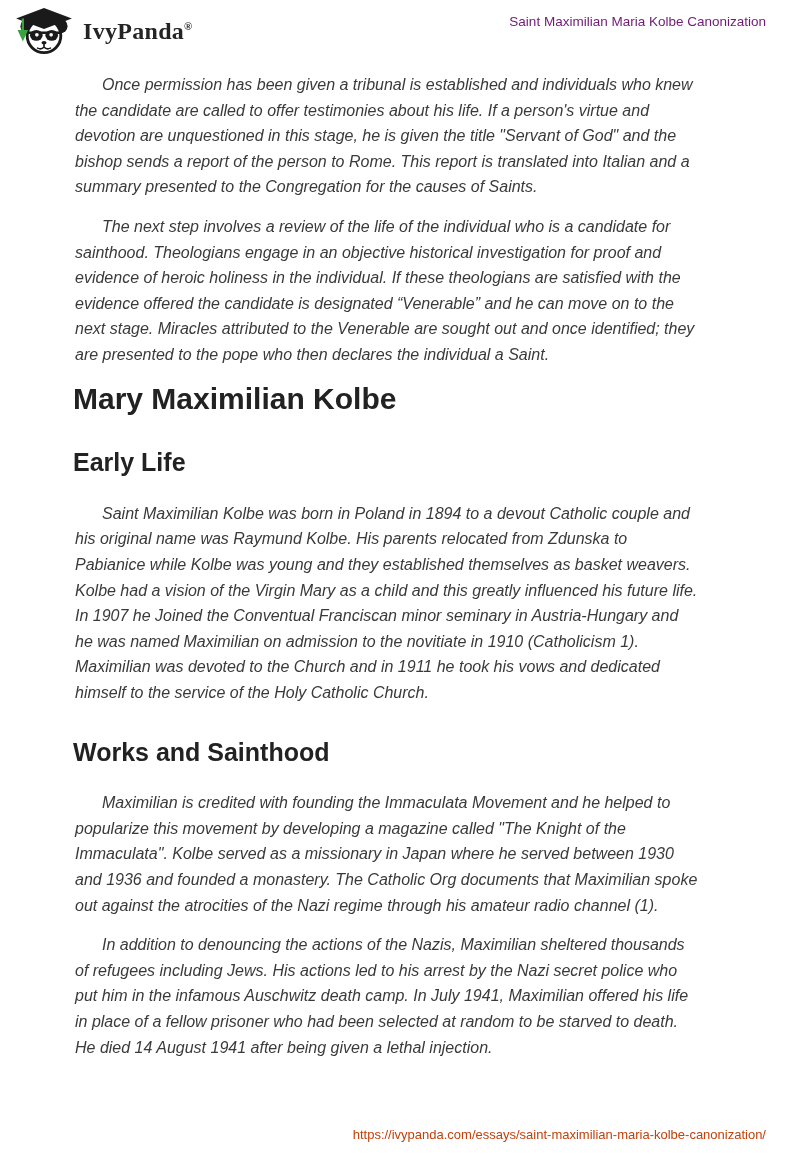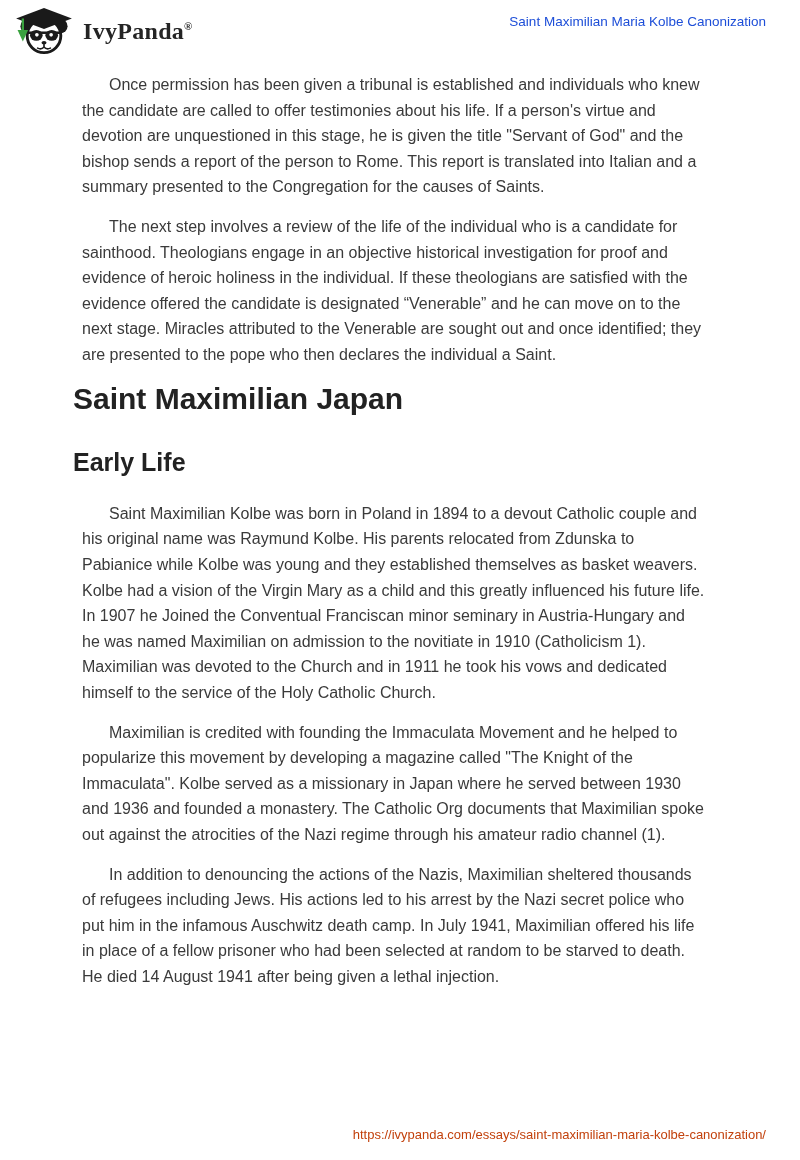--- a/index.html
+++ b/index.html
@@ -20,35 +20,36 @@
     font-weight:700;
     font-size:24px;
     color:#242424;
     margin-left:7px;
     letter-spacing:.3px;
     white-space:nowrap;
   }
   .brand-name sup { font-size:11px; font-weight:700; }
   .doc-title {
     position:absolute; top:14px; right:34px;
-    font-size:13.5px; color:#1d4ed8; white-space:nowrap;
+    font-size:13.5px; color:#701a75; white-space:nowrap;
   }
 
   
   .content {
     position:absolute; top:60px; left:73px; width:654px;
     padding-top:12px;
     color:#3a3a3a;
     font-size:16px;
     line-height:25.6px;
   }
   .par {
-    margin:0 9px 14px;
+    margin:0 2px 14px;
     text-indent:27px;
     white-space:pre-line;
+    font-style:italic;
   }
   .article-title {
     font-size:30px; line-height:1.15; font-weight:700;
     color:#222222;
     margin:14px 0 0;
   }
   .section-heading {
     font-size:25px; line-height:1.15; font-weight:700;
     color:#222222;
     margin:32px 0 24px;
@@ -102,32 +103,33 @@
 devotion are unquestioned in this stage, he is given the title "Servant of God" and the
 bishop sends a report of the person to Rome. This report is translated into Italian and a
 summary presented to the Congregation for the causes of Saints.</p>
     <p class="par">The next step involves a review of the life of the individual who is a candidate for
 sainthood. Theologians engage in an objective historical investigation for proof and
 evidence of heroic holiness in the individual. If these theologians are satisfied with the
 evidence offered the candidate is designated “Venerable” and he can move on to the
 next stage. Miracles attributed to the Venerable are sought out and once identified; they
 are presented to the pope who then declares the individual a Saint.</p>
 
-    <h1 class="article-title">Saint Maximilian Japan</h1>
+    <h1 class="article-title">Mary Maximilian Kolbe</h1>
 
     <h2 class="section-heading">Early Life</h2>
     <p class="par">Saint Maximilian Kolbe was born in Poland in 1894 to a devout Catholic couple and
 his original name was Raymund Kolbe. His parents relocated from Zdunska to
 Pabianice while Kolbe was young and they established themselves as basket weavers.
 Kolbe had a vision of the Virgin Mary as a child and this greatly influenced his future life.
 In 1907 he Joined the Conventual Franciscan minor seminary in Austria-Hungary and
 he was named Maximilian on admission to the novitiate in 1910 (Catholicism 1).
 Maximilian was devoted to the Church and in 1911 he took his vows and dedicated
 himself to the service of the Holy Catholic Church.</p>
 
+    <h2 class="section-heading">Works and Sainthood</h2>
     <p class="par">Maximilian is credited with founding the Immaculata Movement and he helped to
 popularize this movement by developing a magazine called "The Knight of the
 Immaculata". Kolbe served as a missionary in Japan where he served between 1930
 and 1936 and founded a monastery. The Catholic Org documents that Maximilian spoke
 out against the atrocities of the Nazi regime through his amateur radio channel (1).</p>
     <p class="par">In addition to denouncing the actions of the Nazis, Maximilian sheltered thousands
 of refugees including Jews. His actions led to his arrest by the Nazi secret police who
 put him in the infamous Auschwitz death camp. In July 1941, Maximilian offered his life
 in place of a fellow prisoner who had been selected at random to be starved to death.
 He died 14 August 1941 after being given a lethal injection.</p>

